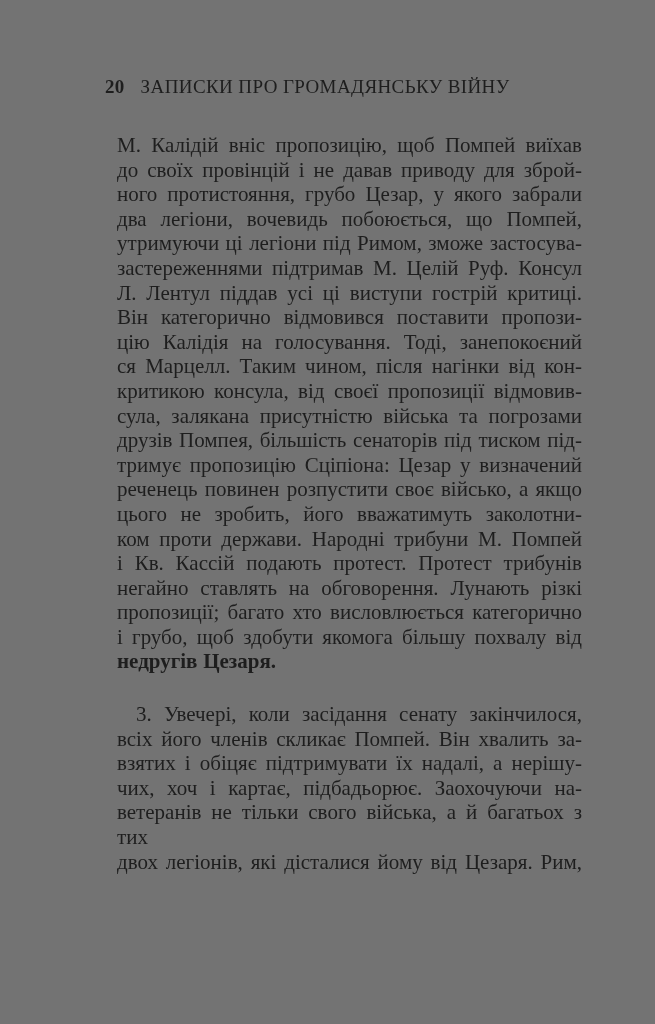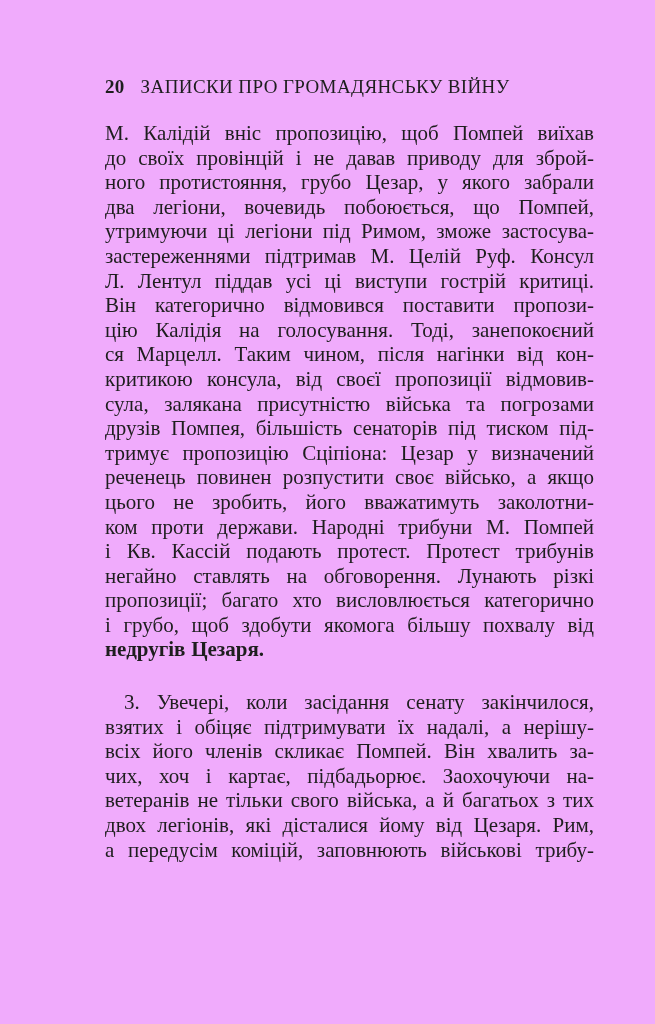--- a/index.html
+++ b/index.html
@@ -11,21 +11,21 @@
     height: 1024px;
     background: #ffffff;
     font-family: "Liberation Serif", "DejaVu Serif", serif;
     color: #1e1e1e;
     overflow: hidden;
     position: relative;
   }
   .page {
     position: absolute;
     inset: 0;
-    background: #f0abfc;
+    background: #737373;
   }
   .running-header {
     position: absolute;
     top: 76px;
     left: 105px;
     width: 490px;
     display: flex;
     align-items: baseline;
     white-space: nowrap;
   }
@@ -39,21 +39,21 @@
     font-size: 19px;
     letter-spacing: 0.4px;
   }
   .body-text {
     position: absolute;
     top: 121px;
     left: 105px;
     width: 489px;
   }
   .para {
-    margin: 0;
+    margin: 12px;
     padding: 0;
   }
   .para + .para {
     margin-top: 28px;
   }
   .line {
     font-size: 21px;
     line-height: 24.6px;
     text-align: justify;
     text-align-last: justify;
@@ -98,22 +98,21 @@
         <div class="line">цього не зробить, його вважатимуть заколотни-</div>
         <div class="line">ком проти держави. Народні трибуни М. Помпей</div>
         <div class="line">і Кв. Кассій подають протест. Протест трибунів</div>
         <div class="line">негайно ставлять на обговорення. Лунають різкі</div>
         <div class="line">пропозиції; багато хто висловлюється категорично</div>
         <div class="line">і грубо, щоб здобути якомога більшу похвалу від</div>
         <div class="line last-short">недругів Цезаря.</div>
       </div>
       <div class="para">
         <div class="line first-indent">3. Увечері, коли засідання сенату закінчилося,</div>
+        <div class="line">всіх його членів скликає Помпей. Він хвалить за-</div>
         <div class="line">взятих і обіцяє підтримувати їх надалі, а нерішу-</div>
-        <div class="line">всіх його членів скликає Помпей. Він хвалить за-</div>
         <div class="line">чих, хоч і картає, підбадьорює. Заохочуючи на-</div>
         <div class="line">ветеранів не тільки свого війська, а й багатьох з тих</div>
         <div class="line">двох легіонів, які дісталися йому від Цезаря. Рим,</div>
-        <div class="line">а передусім коміцій, заповнюють військові трибу-</div>
       </div>
     </div>
 
 </div>
 
 </body></html>

